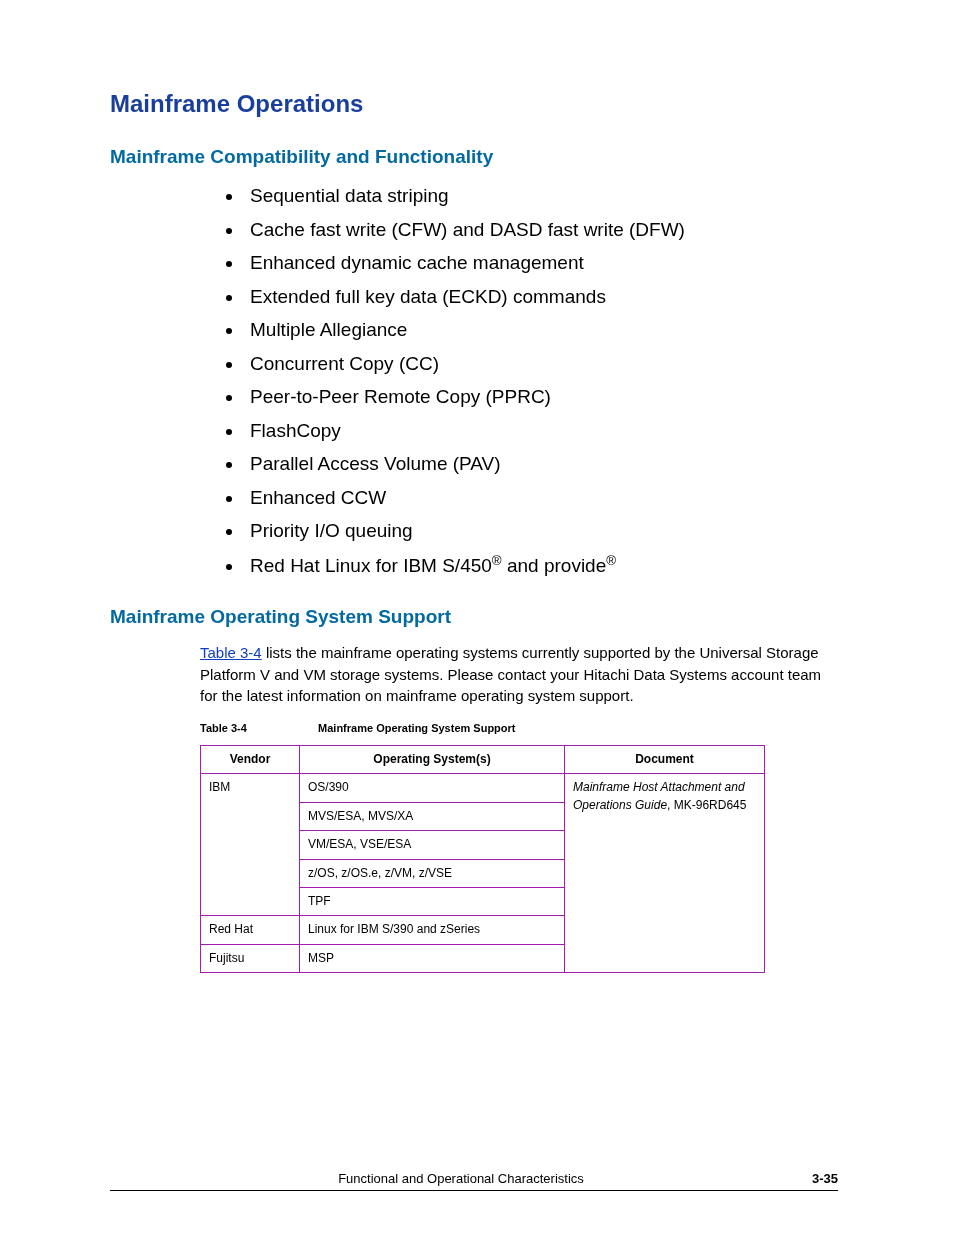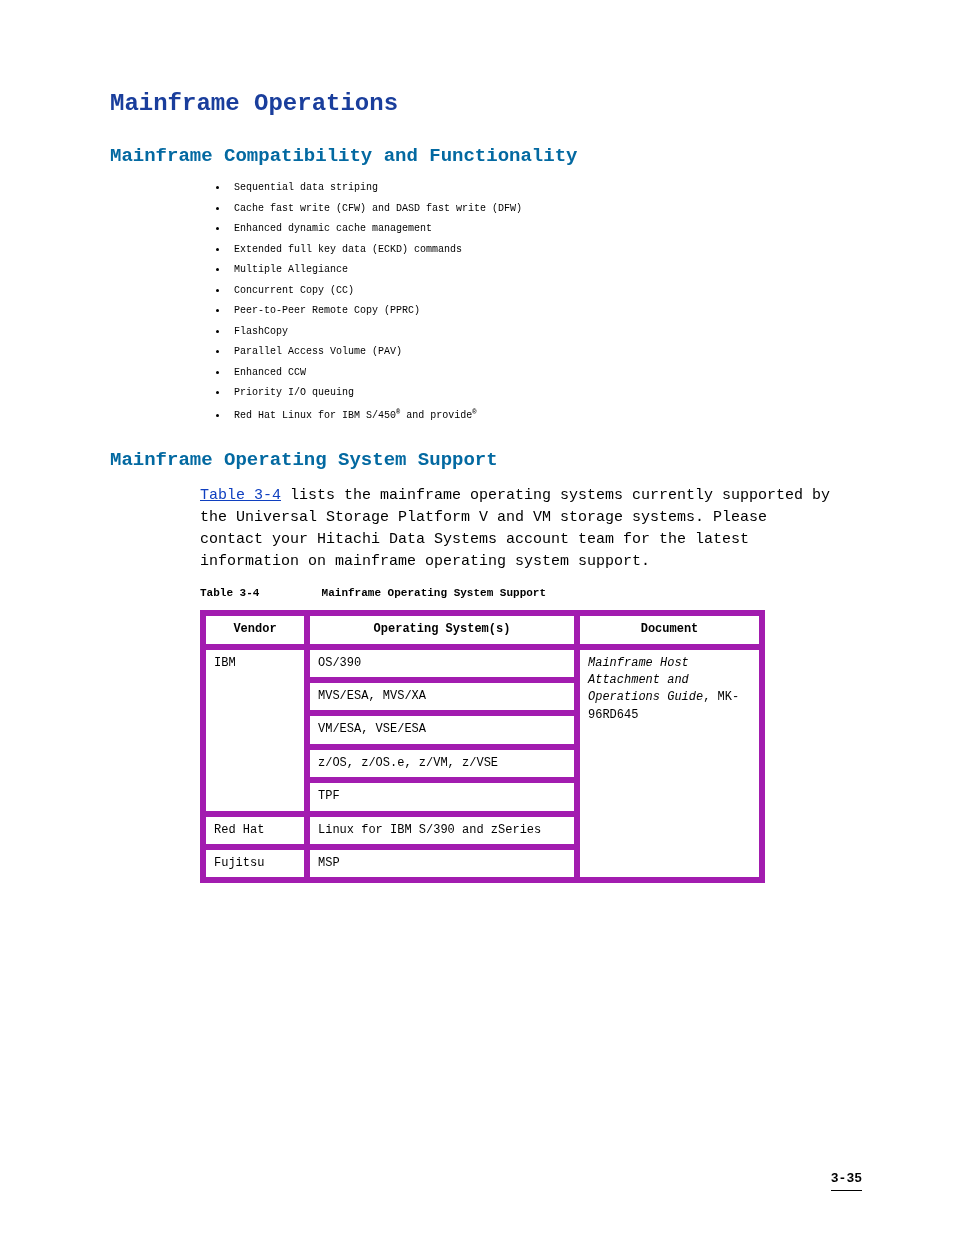--- a/index.html
+++ b/index.html
@@ -6,25 +6,24 @@
     margin: 0;
     padding: 0;
     background: #fff;
     font-family: Verdana, Geneva, sans-serif;
     color: #000;
   }
   .page {
     width: 954px;
     height: 1235px;
     box-sizing: border-box;
-    padding: 90px 92px 40px 110px;
+    padding: 90px 116px 40px 110px;
     position: relative;
     display: flex;
-    flex-direction: row;
-    font-family: Liberation Mono, monospace;
+    flex-direction: column;
   }
   .content { flex: 1 1 auto; }
   h1.main-title {
     color: #1a3e9c;
     font-size: 24px;
     font-weight: bold;
     margin: 0 0 28px 0;
   }
   h2.sub-title {
     color: #0369a1;
@@ -36,42 +35,42 @@
     margin-left: 90px;
     font-size: 15px;
     line-height: 1.45;
   }
   .para { margin: 0 0 10px 0; }
   ul.bullets {
     margin: 4px 0 26px 0;
     padding-left: 28px;
   }
   ul.bullets li {
-    margin: 6px 0;
-    font-size: 10px;
+    margin: 6px 16px;
+    font-size: 19px;
     padding-left: 6px;
   }
   sup { font-size: 0.7em; vertical-align: super; }
   a.ref-link {
     color: #1040c0;
     text-decoration: underline;
   }
   .table-caption {
     font-weight: bold;
     font-size: 11px;
     margin: 14px 0 8px 0;
   }
   .table-caption .cap-num { display:inline-block; min-width: 115px; }
   table.os-table {
     border-collapse: collapse;
     width: 565px;
     font-size: 12px;
   }
   table.os-table th, table.os-table td {
-    border: 6px solid #a21caf;
+    border: 1px solid #a21caf;
     padding: 5px 8px;
     text-align: left;
     vertical-align: top;
   }
   table.os-table th {
     font-weight: bold;
     text-align: center;
     font-size: 12px;
   }
   .doc-cell { font-style: italic; vertical-align: middle; text-align:left; font-size:12px; }
@@ -165,16 +164,17 @@
             <td>Fujitsu</td>
             <td>MSP</td>
           </tr>
         </tbody>
       </table>
     </div>
   </div>
 
   <div class="footer">
     <div class="footer-row1">
+      <span class="footer-center">Functional and Operational Characteristics</span>
       <span class="footer-pagenum">3-35</span>
     </div>
   </div>
 </div>
 
 </body></html>

